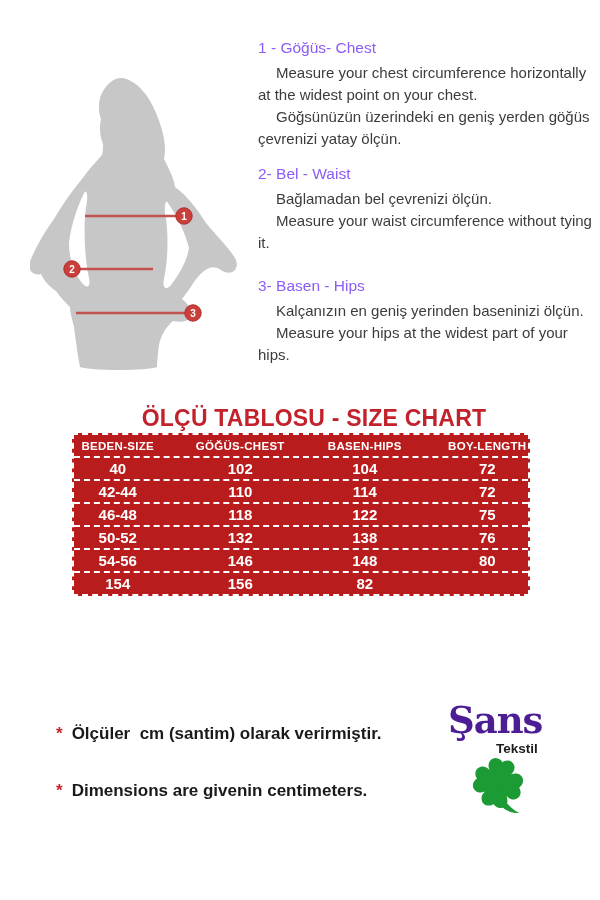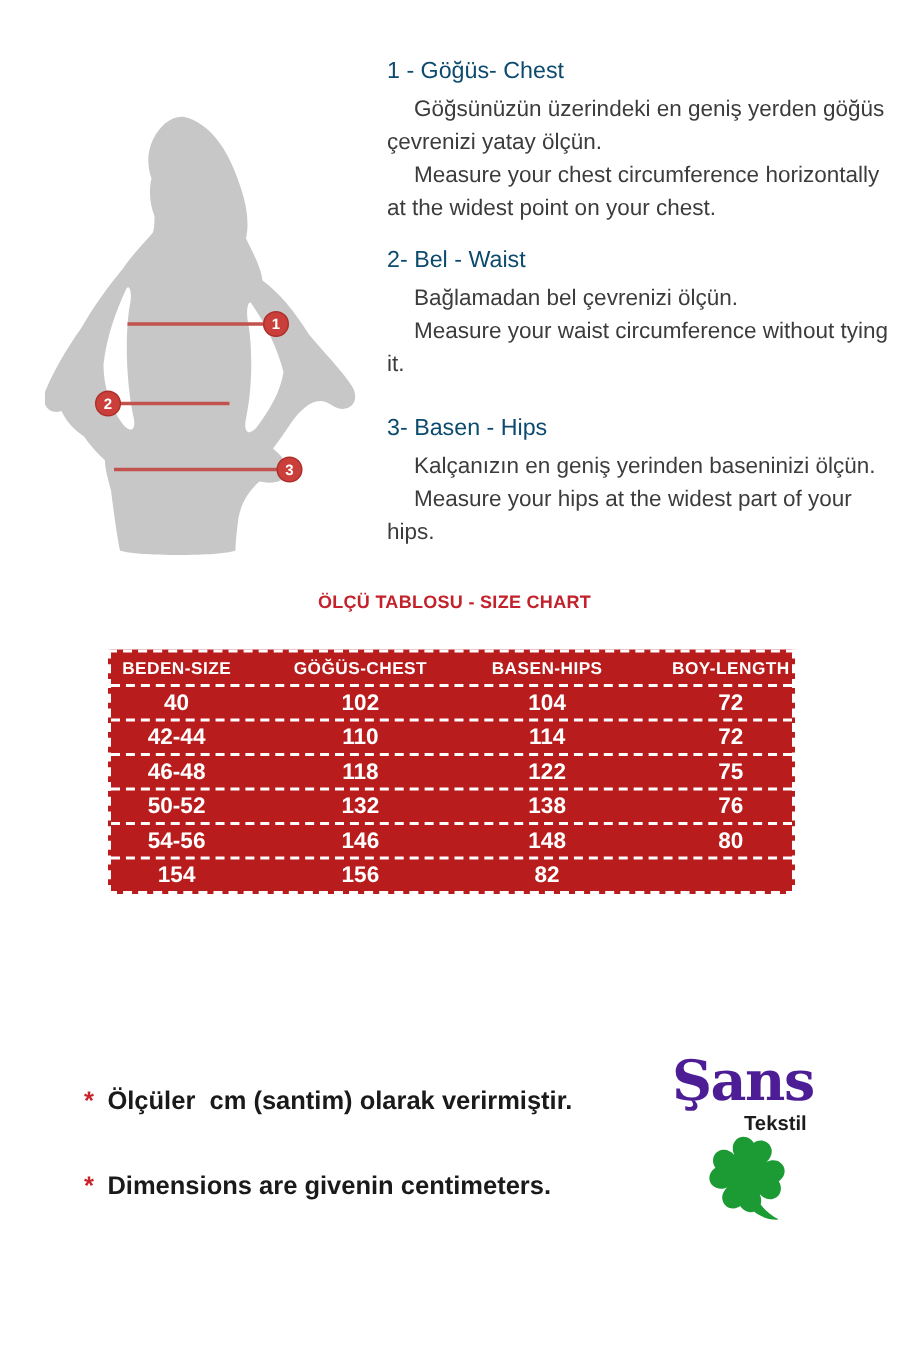--- a/index.html
+++ b/index.html
@@ -5,32 +5,32 @@
   html,body{margin:0;padding:0;background:#ffffff;}
   .page{
     position:relative;width:600px;height:900px;background:#fff;overflow:hidden;
     font-family:"Liberation Sans","DejaVu Sans",sans-serif;color:#3c3c3c;
   }
   
   .figure-svg{position:absolute;left:30px;top:75px;width:215px;height:305px;}
   
   .instr{position:absolute;left:258px;width:338px;}
   .instr h3{
-    margin:0 0 4px 0;font-size:15.5px;font-weight:400;color:#0c4a6e;line-height:20px;
+    margin:0 0 4px 0;font-size:15.5px;font-weight:400;color:#8b5cf6;line-height:20px;
   }
   .instr p{
     margin:0;font-size:15px;line-height:22px;color:#3c3c3c;text-indent:18px;
   }
   .instr-1{top:38px;}
   .instr-2{top:164px;}
   .instr-3{top:276px;}
   
   .chart-title{
-    position:absolute;left:0;top:394px;width:574px;text-align:center;margin:0;
-    font-size:12px;font-weight:700;color:#c2222b;letter-spacing:0.2px;padding-left:16px;
+    position:absolute;left:0;top:394px;width:574px;text-align:center;margin:11px;
+    font-size:23px;font-weight:700;color:#c2222b;letter-spacing:0.2px;padding-left:16px;
   }
   
   .sizetable{
     position:absolute;left:72px;top:433px;width:458px;box-sizing:border-box;
     background:#b91c1c;border:2px dashed #ffffff;
   }
   .trow{display:grid;grid-template-columns:1fr 1fr 1fr 1fr;}
   .trow + .trow{border-top:2px dashed #ffffff;}
   .tcell{
     text-align:center;color:#ffffff;font-weight:700;font-size:15px;
@@ -117,22 +117,22 @@
     </g>
     <g>
       <line x1="46" y1="238" x2="156" y2="238" stroke="#c2524e" stroke-width="2.4"></line>
       <circle cx="163" cy="238" r="8.2" fill="#ca3f3a" stroke="#ad2f2b" stroke-width="1"></circle>
       <text x="163" y="241.6" text-anchor="middle" font-size="10" font-weight="bold" fill="#ffffff">3</text>
     </g>
   </svg>
 
   <section class="instr instr-1">
     <h3>1 - Göğüs- Chest</h3>
+    <p>Measure your chest circumference horizontally at the widest point on your chest.</p>
     <p>Göğsünüzün üzerindeki en geniş yerden göğüs çevrenizi yatay ölçün.</p>
-    <p>Measure your chest circumference horizontally at the widest point on your chest.</p>
   </section>
 
   <section class="instr instr-2">
     <h3>2- Bel - Waist</h3>
     <p>Bağlamadan bel çevrenizi ölçün.</p>
     <p>Measure your waist circumference without tying it.</p>
   </section>
 
   <section class="instr instr-3">
     <h3>3- Basen - Hips</h3>

